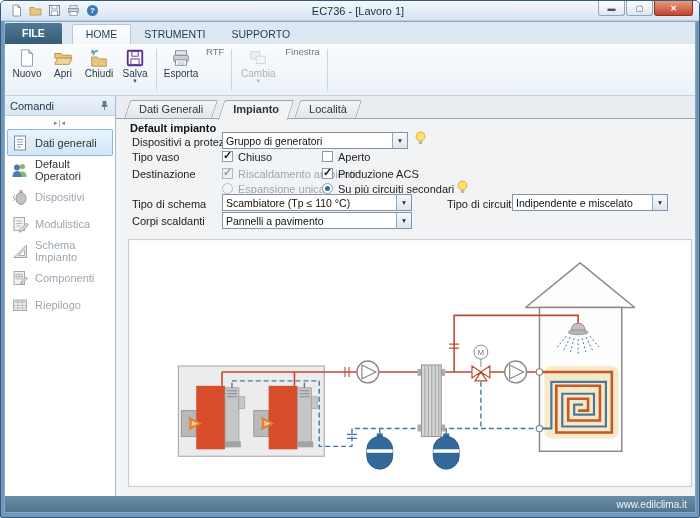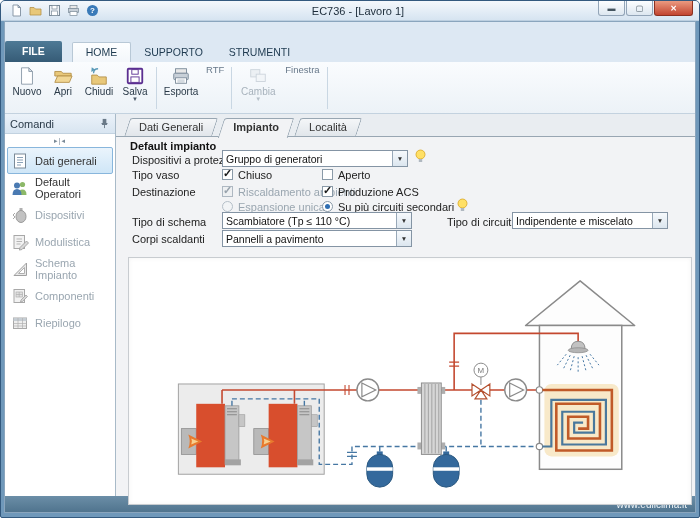--- a/index.html
+++ b/index.html
@@ -10,21 +10,21 @@
   .qat{display:flex;gap:6px;padding-left:9px;align-items:center;width:118px;}
   .qicon{width:13px;height:13px;display:block;}
   .wtitle{flex:1;text-align:center;font-size:11px;color:#1c2c3a;}
   .winbtns{display:flex;align-items:flex-start;height:100%;padding-right:6px;}
   .wbtn{width:27px;height:15px;border:1px solid #93a5b8;border-top:none;background:linear-gradient(#fdfeff,#dde7f0);border-radius:0 0 3px 3px;display:flex;align-items:center;justify-content:center;font-size:8px;color:#44545f;margin-left:1px;}
   .wbtn.close{width:39px;background:linear-gradient(#ec9a82,#c64救a)}
   .wbtn.close{background:linear-gradient(#eb9a80,#c24530);color:#fff;border-color:#8c3020;font-weight:bold;}
   
   .frame{position:absolute;top:20px;left:3px;right:3px;bottom:4px;background:#fff;border:1px solid #8aa5bd;display:flex;flex-direction:column;}
   
-  .rtabs{height:40px;background:#dde8f3;display:flex;align-items:flex-end;flex:none;}
+  .rtabs{height:22px;background:#dde8f3;display:flex;align-items:flex-end;flex:none;}
   .rtab{padding:3px 13px 4px;font-size:10.5px;color:#1e3a50;}
   .rtab.file{background:linear-gradient(#4e7a96,#365b76);color:#fff;font-weight:bold;padding:4px 17px 5px;margin-right:10px;border-radius:2px 2px 0 0;}
   .rtab.active{background:linear-gradient(#fdfeff,#f3f7fb);border:1px solid #b8c8d6;border-bottom:none;border-radius:2px 2px 0 0;}
   
   .ribbon{height:52px;background:linear-gradient(#fafcfe,#ecf2f7);border-bottom:1px solid #c3d2df;display:flex;padding:2px 2px 0 4px;flex:none;}
   .rgroup{display:flex;}
   .rbtns{flex:1;display:flex;align-items:flex-start;}
   .rbtn{width:36px;display:flex;flex-direction:column;align-items:center;padding-top:2px;}
   .rbtn svg{width:20px;height:20px;flex:none;}
   .rbtn .lbl{font-size:10px;color:#2a3a48;margin-top:0px;white-space:nowrap;}
@@ -110,22 +110,22 @@
       <div class="wbtn">▢</div>
       <div class="wbtn close">✕</div>
     </div>
   </div>
 
   <div class="frame">
 
     <div class="rtabs">
       <div class="rtab file">FILE</div>
       <div class="rtab active">HOME</div>
+      <div class="rtab">STRUMENTI</div>
       <div class="rtab">SUPPORTO</div>
-      <div class="rtab">STRUMENTI</div>
     </div>
 
     <div class="ribbon">
       <div class="rgroup">
         <div class="rbtns">
           <div class="rbtn">
             <svg viewBox="0 0 22 22">
                 <path d="M5 2 h8 l4 4 v14 H5z" fill="#fff" stroke="#8a99a8"></path>
                 <path d="M13 2 l4 4 h-4z" fill="#dde5ec" stroke="#8a99a8"></path>
               </svg>

